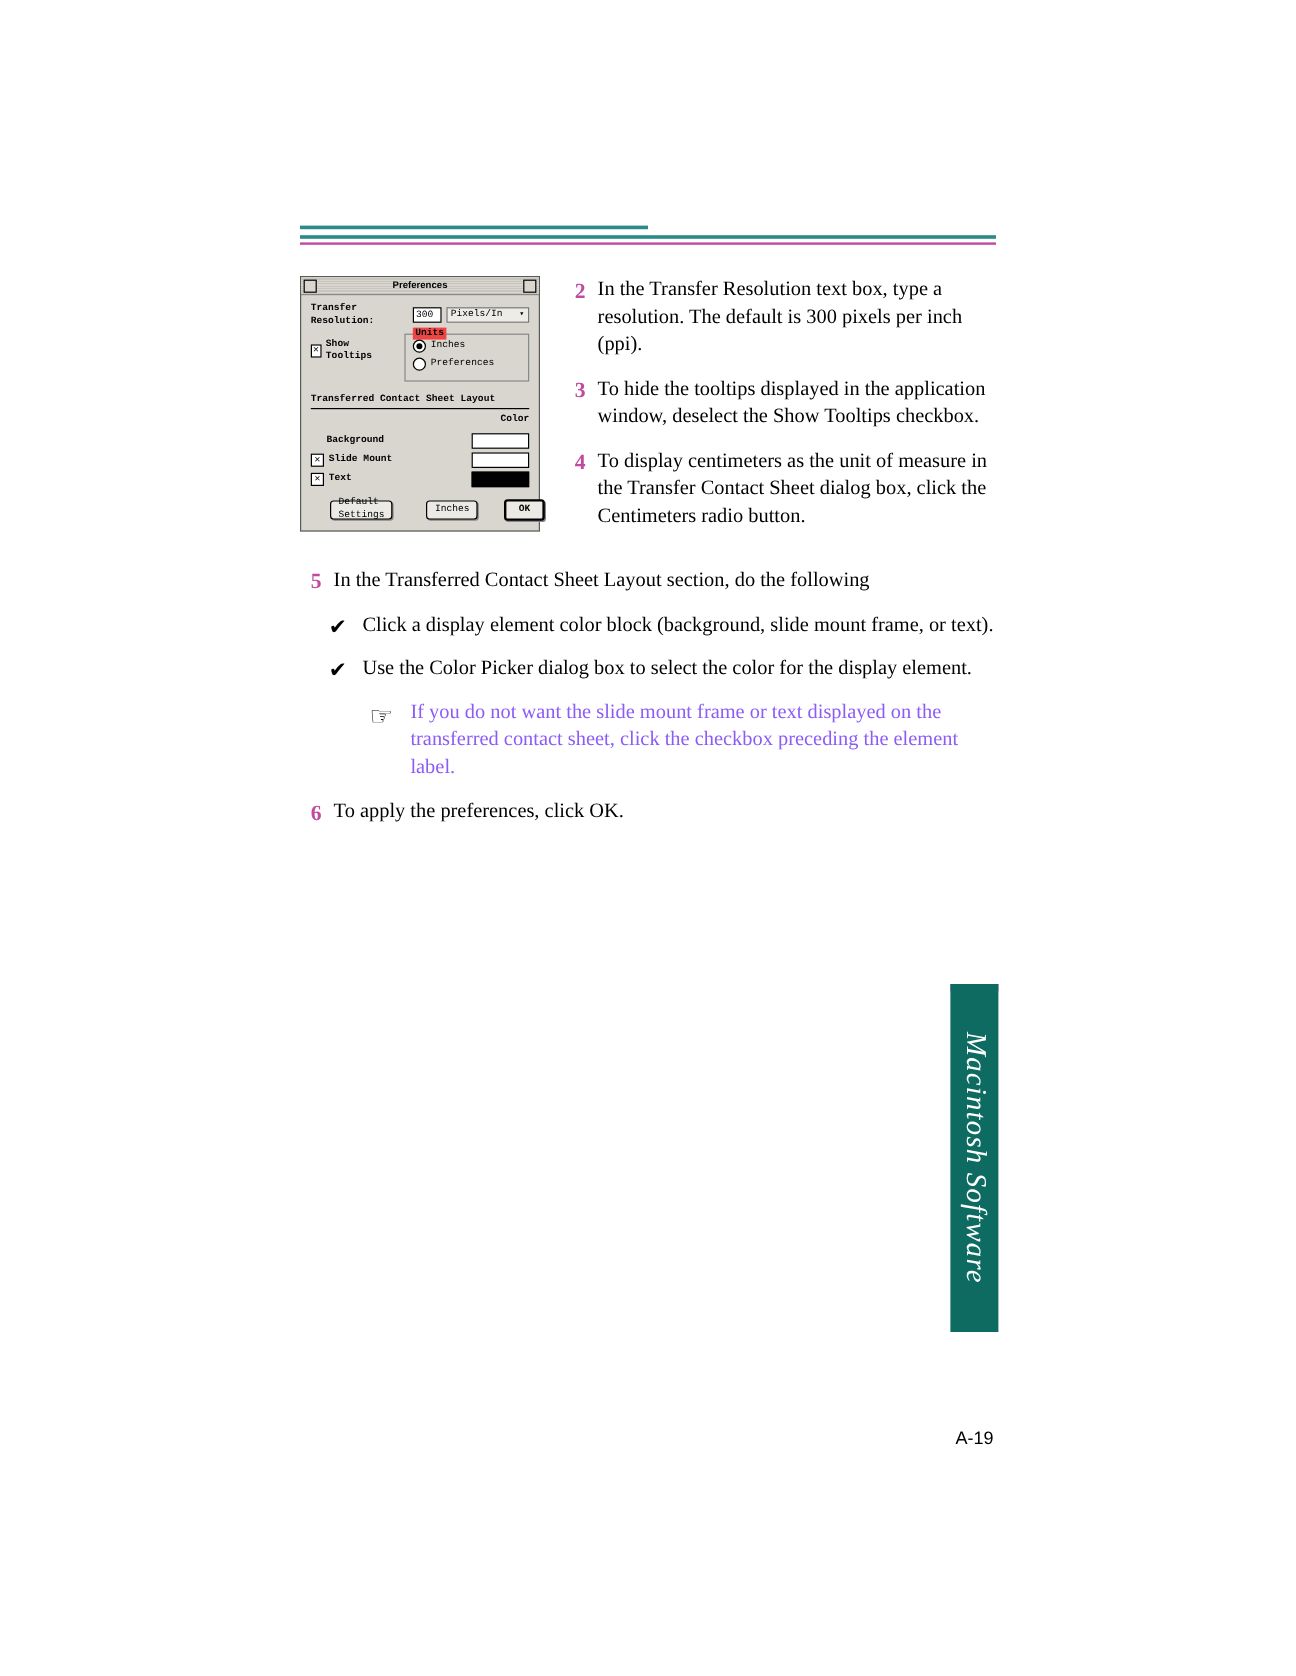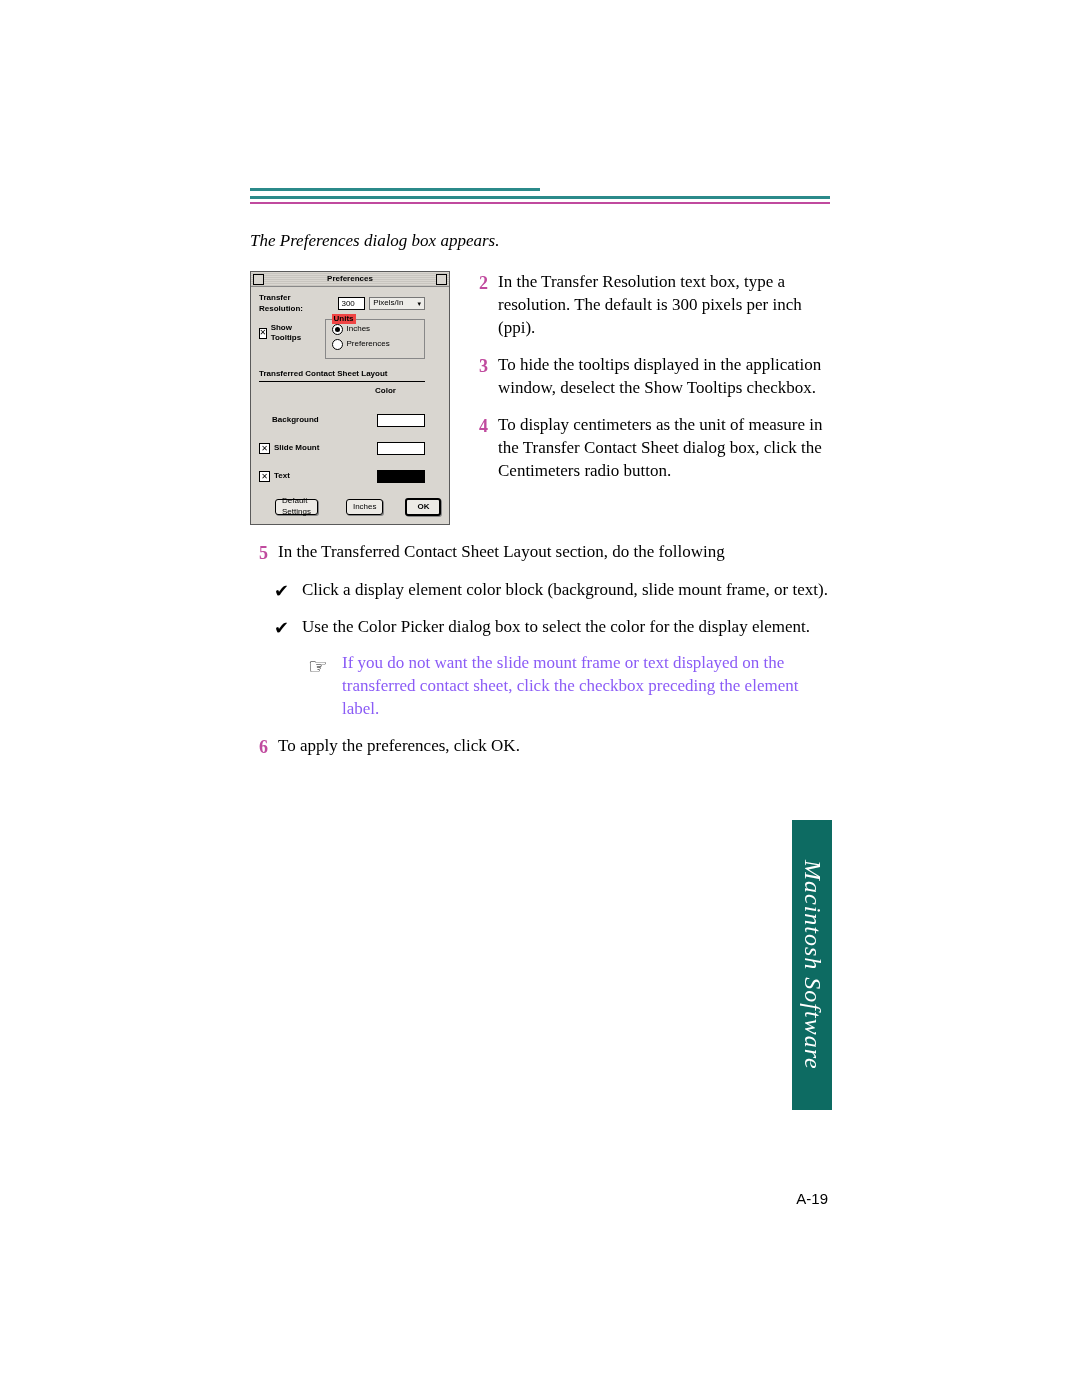--- a/index.html
+++ b/index.html
@@ -105,21 +105,21 @@
     font-size:8px;
   }
   .prefs-title .close-box {
     position:absolute; left:2px; top:2px;
     width:9px; height:9px; background:#d9d6d0; border:1px solid #000;
   }
   .prefs-title .zoom-box {
     position:absolute; right:2px; top:2px;
     width:9px; height:9px; background:#d9d6d0; border:1px solid #000;
   }
-  .prefs-body { padding:6px 24px 8px 8px; }
+  .prefs-body { padding:6px 8px 8px 8px;font-family:Liberation Mono, monospace; }
   .row { display:flex; align-items:center; margin-bottom:4px; }
   .lbl-bold { font-weight:bold; }
   .res-input {
     width:22px; height:11px; border:1px solid #000; background:#fff;
     padding:0 2px; font-size:8px; line-height:11px;
     margin-left:6px;
   }
   .dropdown {
     height:11px; border:1px solid #777; background:#edece8;
     display:flex; align-items:center; padding:0 3px; margin-left:4px;
@@ -145,22 +145,22 @@
   .radio {
     width:9px; height:9px; border:1px solid #000; border-radius:50%;
     background:#fff; display:inline-block; margin-right:4px; position:relative;
   }
   .radio.on::after {
     content:""; position:absolute; left:2px; top:2px; width:5px; height:5px;
     border-radius:50%; background:#000;
   }
   .section-hdr { font-weight:bold; margin:10px 0 2px 0; }
   .sect-underline { height:1px; background:#000; margin:0 0 4px 0; }
-  .color-col-hdr { text-align:left; font-weight:bold; font-size:8px; margin-bottom:2px; }
-  .color-row { display:flex; align-items:center; justify-content:space-between; margin:15px 0; }
+  .color-col-hdr { text-align:right; font-weight:bold; font-size:8px; margin-bottom:2px; }
+  .color-row { display:flex; align-items:center; justify-content:space-between; margin:3px 0; }
   .color-row .clabel { display:flex; align-items:center; }
   .swatch { width:46px; height:11px; border:1px solid #000; }
   .swatch.white { background:#fff; }
   .swatch.black { background:#000; }
   .btn-row { display:flex; justify-content:space-between; align-items:center; margin-top:10px; gap:6px;}
   .mac-btn {
     height:14px; border:1px solid #000; background:#eceae5; border-radius:3px;
     font-size:8px; display:flex; align-items:center; justify-content:center;
     padding:0 6px; box-shadow: 1px 1px 0 #888; margin-left: 16px;
   }
@@ -170,21 +170,20 @@
 <body>
 
 <div class="page">
   <div class="rule-short"></div>
   <div class="rule-area">
     <div class="rule-teal"></div>
     <div class="rule-magenta"></div>
   </div>
 
   <div class="content">
-    <p class="intro">The Preferences dialog box appears.</p>
 
     <div class="two-col">
       <div class="dialog-shot">
         <div class="prefs">
           <div class="prefs-title">
             <span class="close-box"></span>
             <span>Preferences</span>
             <span class="zoom-box"></span>
           </div>
           <div class="prefs-body">

